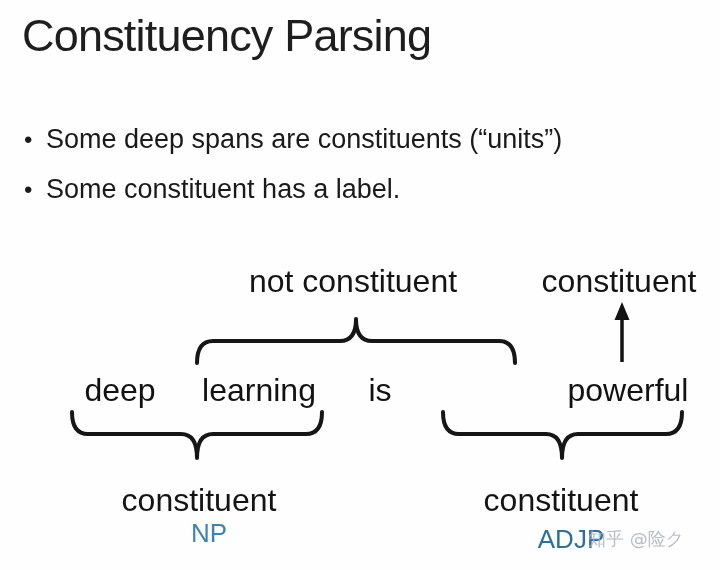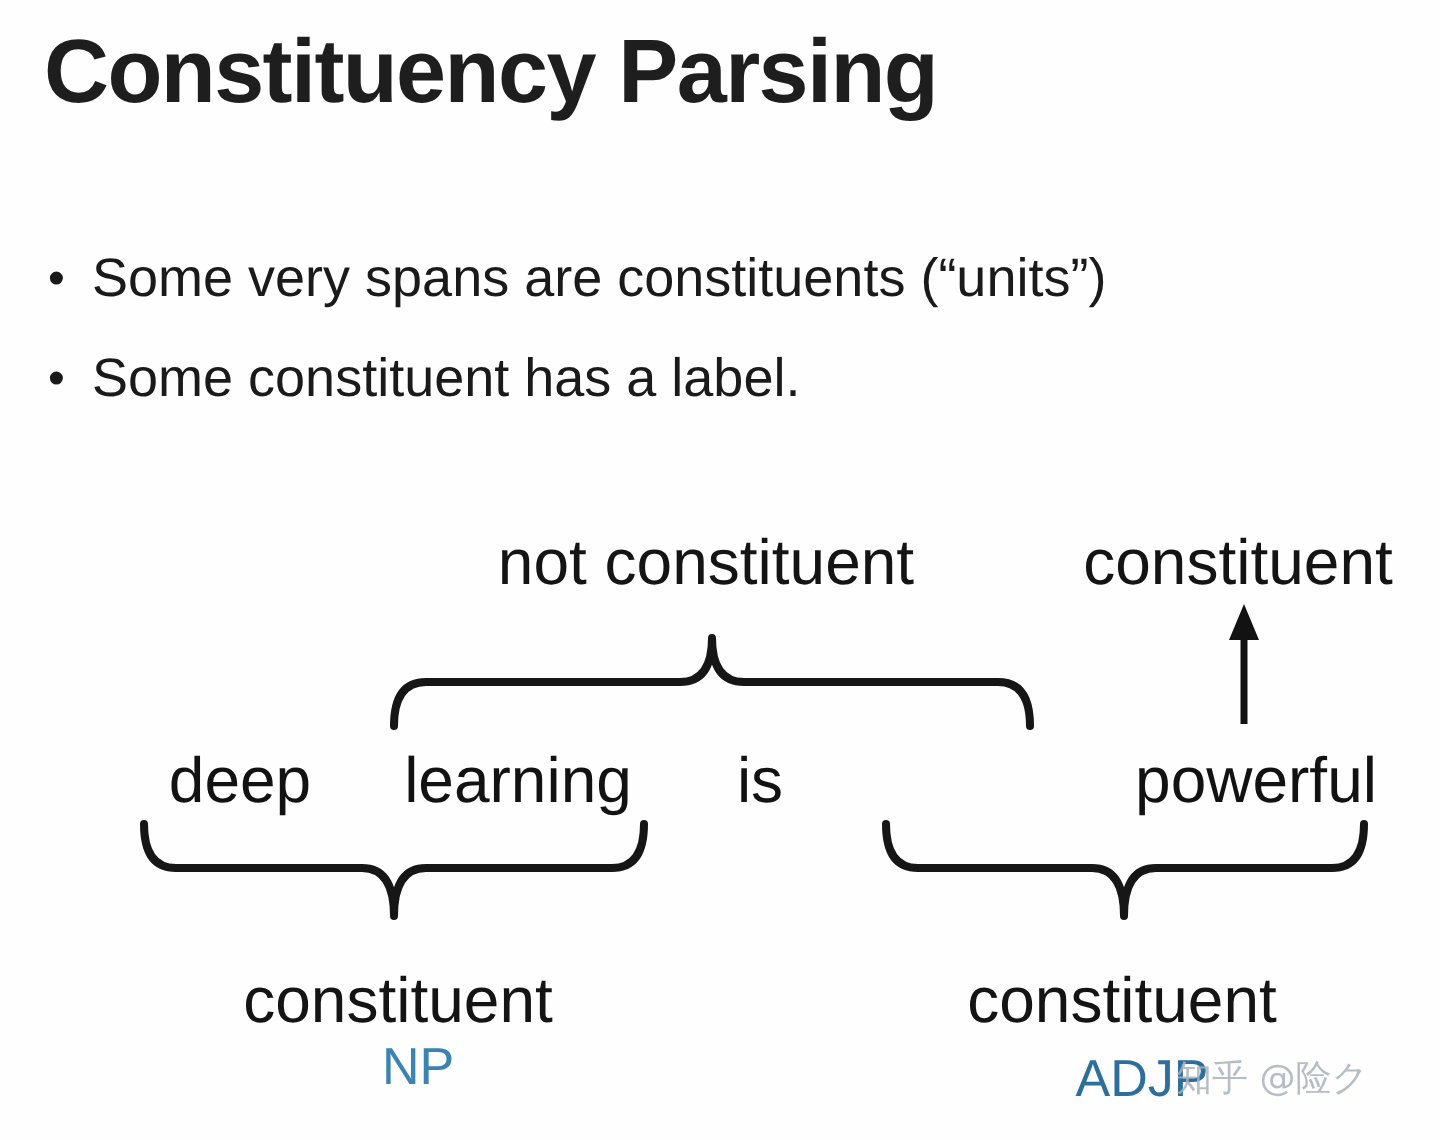--- a/index.html
+++ b/index.html
@@ -11,21 +11,21 @@
     color:#1c1c1c;
     overflow:hidden;
   }
   .abs{position:absolute;}
   .centered{transform:translateX(-50%);white-space:nowrap;}
 
   #title{
     left:22px;top:10px;
     font-size:45px;
     letter-spacing:-0.8px;
-    font-weight:700;
+    font-weight:400;
     color:#1e1e1e;
     white-space:nowrap;
   }
   .bullet{
     left:24px;
     font-size:27px;
     display:flex;
     align-items:flex-start;
     white-space:nowrap;
     color:#1a1a1a;
@@ -64,21 +64,21 @@
 </style>
 </head>
 <body>
 
 <div id="slide">
 
   <div id="title" class="abs">Constituency Parsing</div>
 
   <div id="bullet-1" class="abs bullet">
     <span class="dot">•</span>
-    <span>Some very spans are constituents (“units”)</span>
+    <span>Some deep spans are constituents (“units”)</span>
   </div>
   <div id="bullet-2" class="abs bullet">
     <span class="dot">•</span>
     <span>Some constituent has a label.</span>
   </div>
 
   <div class="abs centered diagram-label" style="left:353px;top:263px;">not constituent</div>
   <div class="abs centered diagram-label" style="left:619px;top:263px;">constituent</div>
 
   <div class="abs centered word" style="left:120px;">deep</div>

